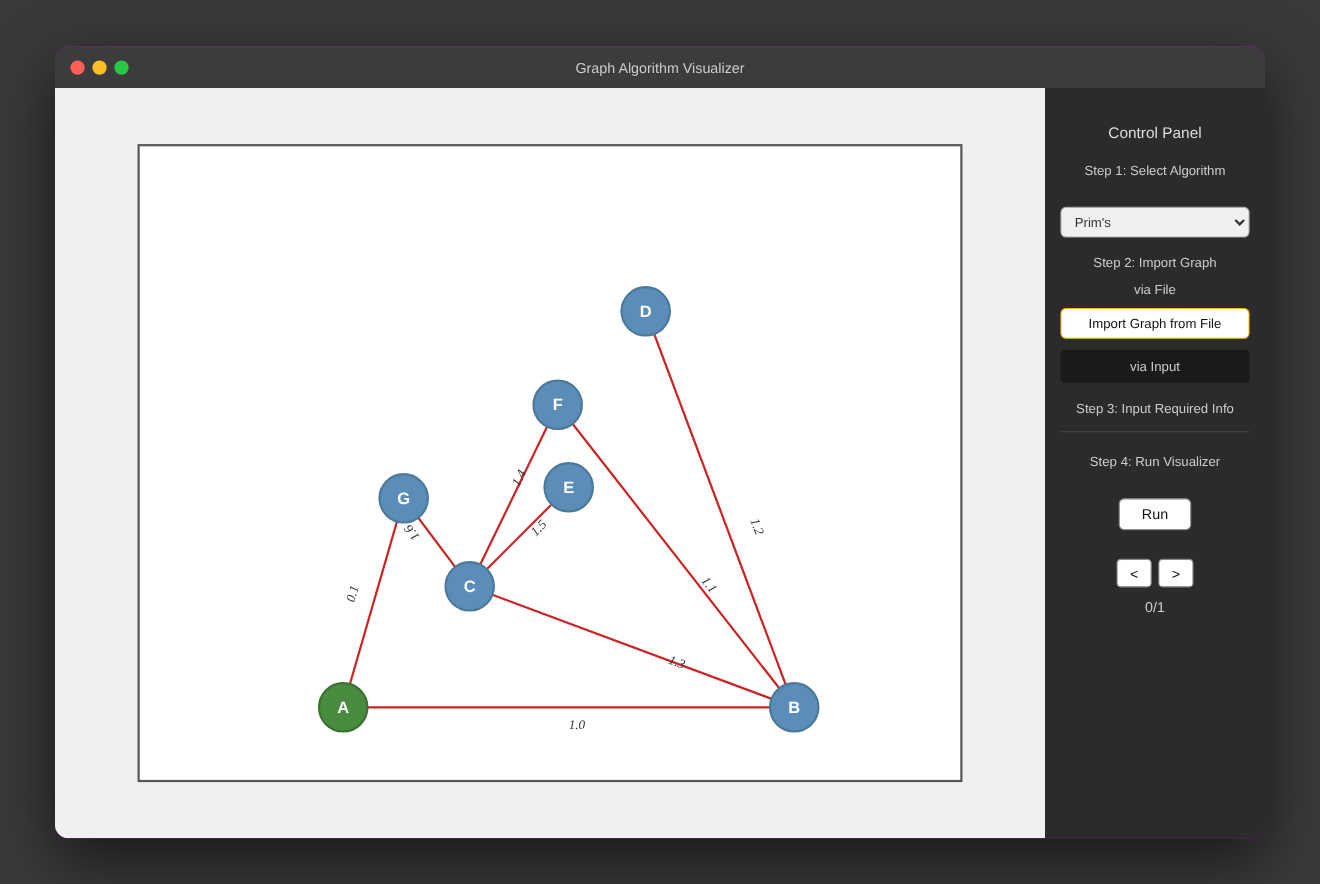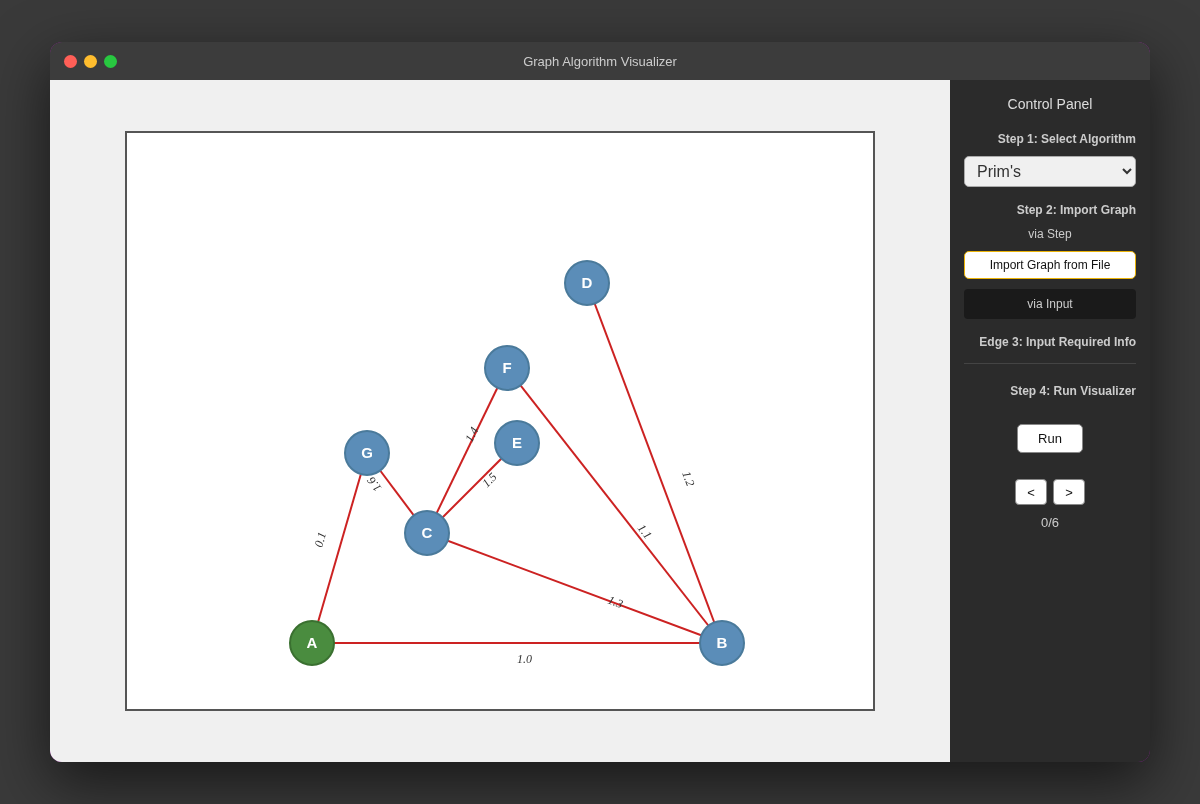--- a/index.html
+++ b/index.html
@@ -83,53 +83,53 @@
     }
 
     .graph-canvas svg {
       width: 100%;
       height: 100%;
     }
 
     .control-panel {
       width: 200px;
       background: #2b2b2b;
-      padding: 16px 14px;
+      padding: 32px 14px;
       display: flex;
       flex-direction: column;
       gap: 10px;
       color: #ddd;
       overflow-y: auto;
     }
 
     .cp-title {
       text-align: center;
       font-size: 14px;
       color: #ddd;
       font-weight: 500;
       margin-bottom: 4px;
     }
 
     .cp-step-label {
       font-size: 12px;
       color: #ccc;
-      text-align: right;
+      text-align: center;
       margin-top: 6px;
-      font-weight: bold;
     }
 
     .cp-select {
       width: 100%;
       background: #f0f0f0;
       border: 1px solid #aaa;
       border-radius: 5px;
       padding: 5px 8px;
-      font-size: 16px;
+      font-size: 12px;
       color: #333;
       appearance: auto;
+      margin-top: 16px;
     }
 
     .cp-via-label {
       font-size: 12px;
       color: #ccc;
       text-align: center;
     }
 
     .cp-button {
       width: 100%;
@@ -264,37 +264,37 @@
     </div>
 
     <div class="control-panel">
       <div class="cp-title">Control Panel</div>
 
       <div class="cp-step-label">Step 1: Select Algorithm</div>
       <select class="cp-select">
       <option>Prim's</option><option>Kruskal's</option><option>Dijkstra's</option><option>BFS</option><option>DFS</option></select>
 
       <div class="cp-step-label">Step 2: Import Graph</div>
-      <div class="cp-via-label">via Step</div>
+      <div class="cp-via-label">via File</div>
       <button class="cp-button">Import Graph from File</button>
 
       <div class="cp-dark-section">
         <div class="cp-via-label">via Input</div>
       </div>
 
 
-      <div class="cp-step-label">Edge 3: Input Required Info</div>
+      <div class="cp-step-label">Step 3: Input Required Info</div>
 
       <div class="cp-separator"></div>
 
       <div class="cp-step-label">Step 4: Run Visualizer</div>
 
       <button class="cp-run-btn">Run</button>
 
       <div class="cp-nav-row">
         <button class="cp-nav-btn">&lt;</button>
         <button class="cp-nav-btn">&gt;</button>
       </div>
 
-      <div class="cp-counter">0/6</div>
+      <div class="cp-counter">0/1</div>
     </div>
   </div>
 </div>
 
 </body></html>

